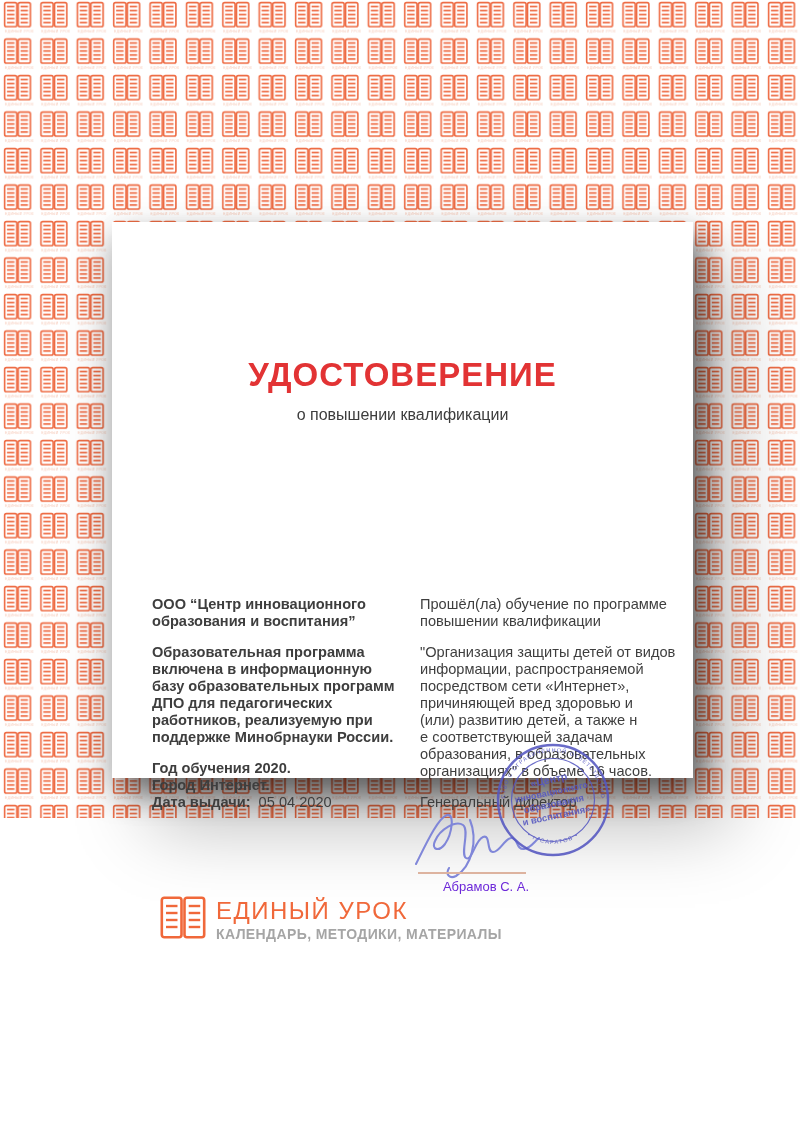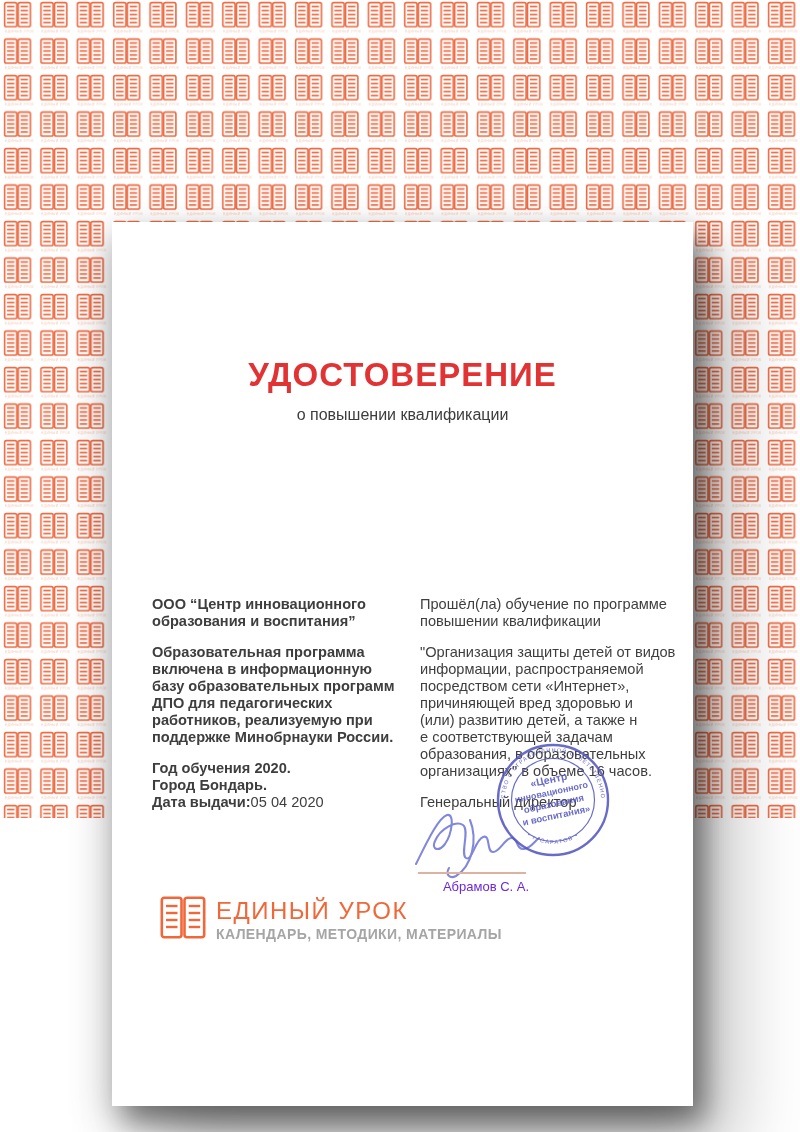--- a/index.html
+++ b/index.html
@@ -1,30 +1,30 @@
 <!DOCTYPE html>
 <html><head>
 <meta charset="utf-8">
 <style>
   html,body{margin:0;padding:0;background:#ffffff;}
   .stage{position:relative;width:800px;height:1132px;overflow:hidden;background:#ffffff;
          font-family:"Liberation Sans", sans-serif;}
   .pattern-wrap{position:absolute;left:0;top:0;width:800px;height:818px;}
-  .card{position:absolute;left:112px;top:222px;width:581px;height:884px;background:#ffffff;
+  .card{position:absolute;left:112px;top:222px;width:581px;height:556px;background:#ffffff;
         box-shadow:12px 16px 26px rgba(0,0,0,.42), 38px 48px 72px rgba(0,0,0,.26), -8px 14px 34px rgba(0,0,0,.16);}
   .center-text{position:absolute;left:0;width:100%;text-align:center;}
   .title{top:134px;font-size:33px;font-weight:bold;color:#e23334;letter-spacing:1px;}
   .subtitle{top:184px;font-size:16px;color:#3d3d3d;}
   .name{top:268px;font-size:20px;color:#1f1f1f;}
   .col{position:absolute;top:374px;font-size:14.6px;line-height:17px;color:#3e3e3e;}
   .col-left{left:40px;width:254px;font-weight:bold;}
   .col-right{left:308px;width:260px;font-weight:normal;}
   .gap{height:14px;}
   [data-bind-lines]{white-space:pre-line;}
-  .date-value{font-weight:normal;margin-left:0;}
+  .date-value{font-weight:normal;margin-left:8px;}
   .stamp{position:absolute;left:381px;top:518px;width:120px;height:120px;opacity:.88;}
   .signature{position:absolute;left:300px;top:582px;width:130px;height:76px;opacity:.95;}
   .sig-line{position:absolute;left:306px;top:650px;width:108px;height:1.5px;background:#ddb39f;}
   .signer-name{position:absolute;left:294px;top:657px;width:160px;text-align:center;
                font-size:13px;color:#6d28d9;}
   .logo{position:absolute;left:48px;top:674px;display:flex;align-items:flex-start;}
   .logo-texts{margin-left:10px;padding-top:2px;}
   .logo-title{font-size:24px;color:#f0683a;letter-spacing:1.5px;line-height:26px;}
   .logo-subtitle{font-size:14px;font-weight:bold;color:#a5a5a5;letter-spacing:.4px;margin-top:2px;}
 </style>
@@ -70,21 +70,21 @@
 образования и воспитания”</div>
       <div class="gap"></div>
       <div data-bind-lines="certificate.left_column.program_lines">Образовательная программа
 включена в информационную
 базу образовательных программ
 ДПО для педагогических
 работников, реализуемую при
 поддержке Минобрнауки России.</div>
       <div class="gap"></div>
       <div data-bind="certificate.left_column.year_line">Год обучения 2020.</div>
-      <div data-bind="certificate.left_column.city_line">Город Бондарь.</div>
+      <div data-bind="certificate.left_column.city_line">Город Интернет.</div>
       <div><span data-bind="certificate.left_column.issue_date_label">Дата выдачи:</span><span class="date-value" data-bind="certificate.left_column.issue_date_value">05 04 2020</span></div>
     </div>
 
     <div class="col col-right">
       <div data-bind-lines="certificate.right_column.completion_lines">Прошёл(ла) обучение по программе
 повышении квалификации</div>
       <div class="gap"></div>
       <div data-bind-lines="certificate.right_column.course_lines">"Организация защиты детей от видов
 информации, распространяемой
 посредством сети «Интернет»,

